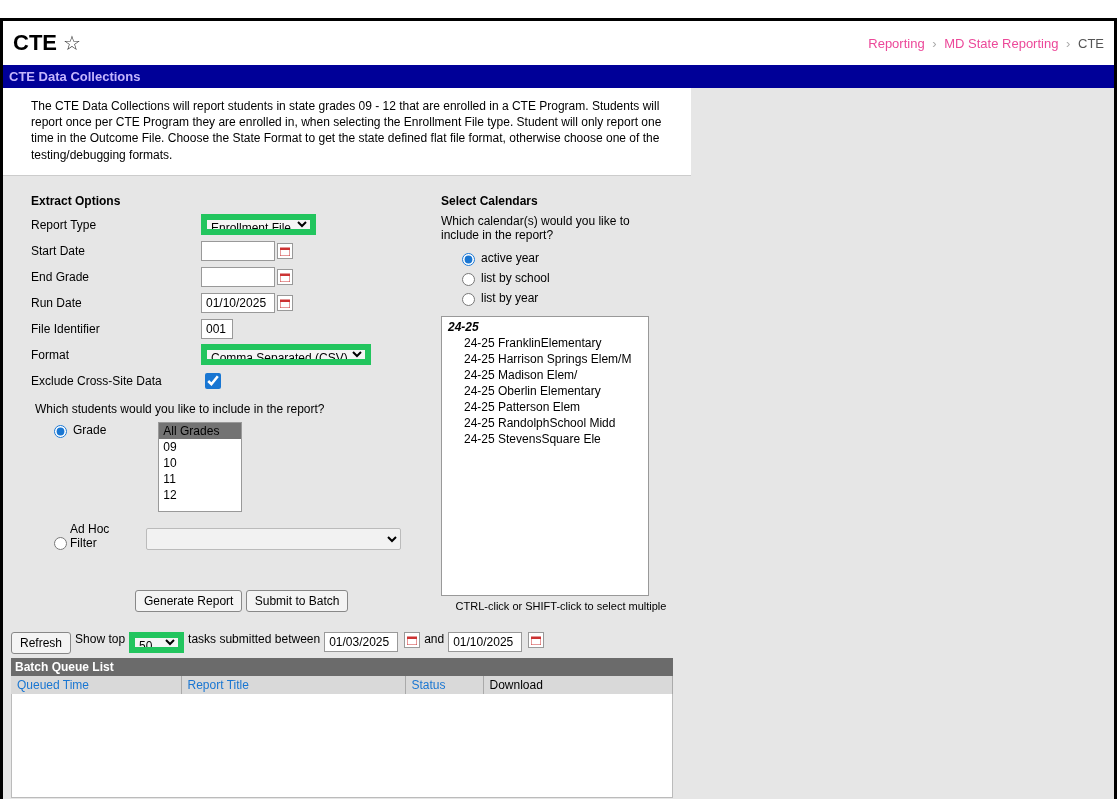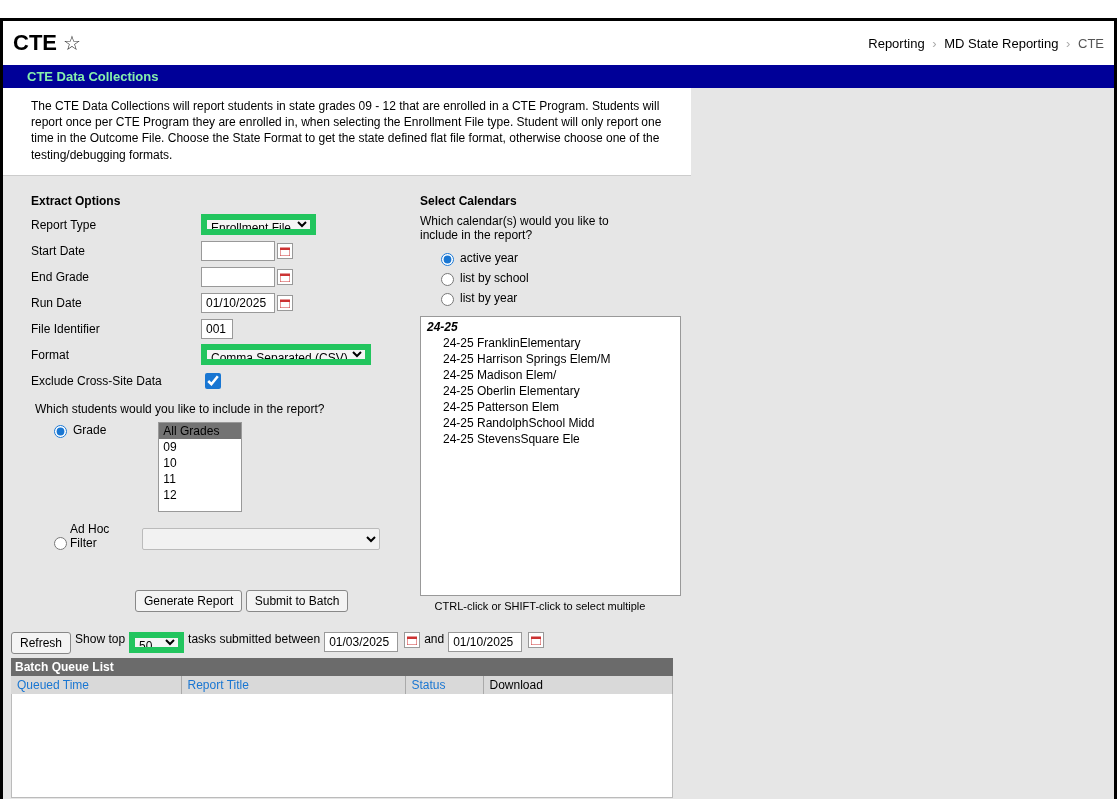--- a/index.html
+++ b/index.html
@@ -23,34 +23,34 @@
     display: flex;
     justify-content: space-between;
     align-items: center;
     padding: 0 10px;
     background: #fff;
   }
   .title-wrap { display: flex; align-items: center; gap: 6px; }
   .page-title { font-size: 22px; font-weight: bold; }
   .star-icon { font-size: 20px; color: #333; }
   .breadcrumb { font-size: 13px; color: #999; }
-  .breadcrumb a { color: #000000; text-decoration: none; cursor: pointer; }
+  .breadcrumb a { color: #ec4899; text-decoration: none; cursor: pointer; }
   .breadcrumb .sep { color: #aaa; margin: 0 4px; }
   .breadcrumb .current { color: #555; }
   .body-area {
     position: absolute;
     top: 44px; left: 0; right: 0; bottom: 0;
     background: #e6e6e6;
   }
   .panel-header {
     background: #000098;
-    color: #86efac;
+    color: #c4b5fd;
     font-weight: bold;
     font-size: 13px;
-    padding: 4px 24px;
+    padding: 4px 6px;
   }
   .description-box {
     background: #fff;
     padding: 10px 28px 12px 28px;
     width: 688px;
     font-size: 12px;
     line-height: 1.35;
     border-bottom: 1px solid #ccc;
   }
   .form-area {
@@ -116,21 +116,21 @@
     background: #f4f4f4;
     border-radius: 3px;
     padding: 3px 8px;
     font-size: 12px;
     cursor: pointer;
   }
   .cal-question { margin: 6px 0 8px 0; width: 230px; }
   .cal-radio { display:flex; align-items:center; margin-left:16px; margin-bottom:4px; }
   .cal-radio input { accent-color:#1976d2; margin-right:6px; }
   .cal-list {
-    width: 261px; height: 280px;
+    width: 208px; height: 280px;
     border: 1px solid #999;
     background: #fff;
     margin-top: 10px;
     overflow-y: scroll;
     font-size: 12px;
     padding: 2px 0;
   }
   .cal-list .year { padding: 1px 6px; font-weight: bold; font-style: italic; }
   .cal-list .school { padding: 1px 6px 1px 22px; }
   .cal-hint { font-size: 11px; margin-top: 4px; width: 240px; text-align:center; }

